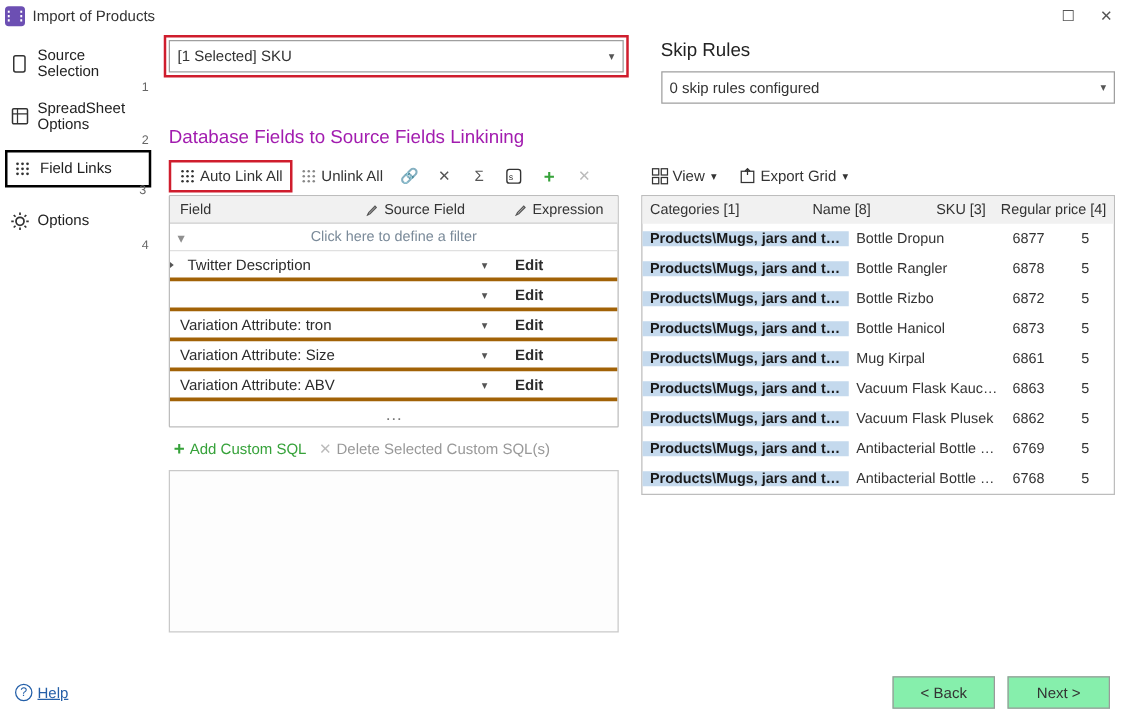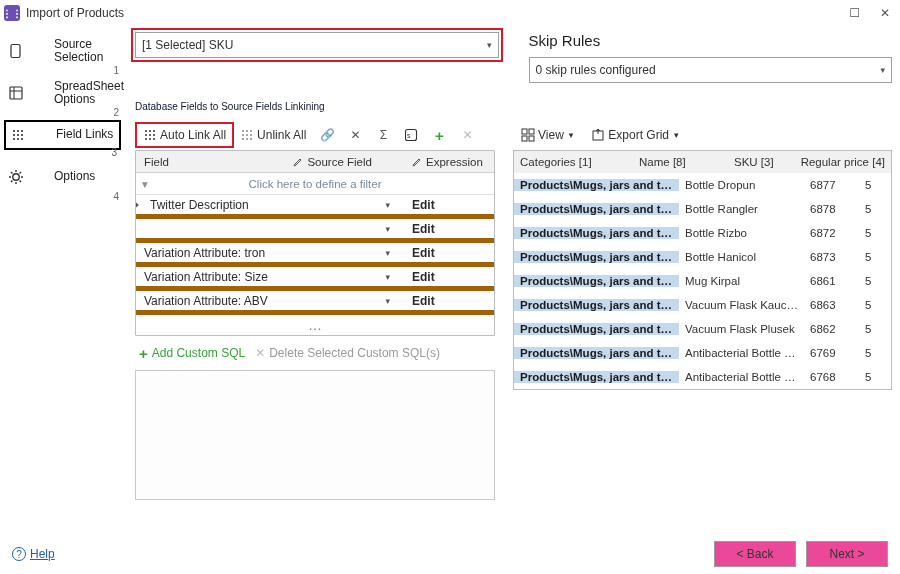--- a/index.html
+++ b/index.html
@@ -8,85 +8,85 @@
   
   .titlebar{height:26px;display:flex;align-items:center;padding:0 4px;border-bottom:0px solid #ddd;}
   .titlebar .appicon{width:16px;height:16px;border-radius:3px;background:#6c4fb3;display:flex;align-items:center;justify-content:center;color:#fff;font-size:10px;font-weight:bold;margin-right:6px;}
   .titlebar .title{flex:1;font-size:12px;color:#333;}
   .titlebar .winbtns{display:flex;gap:20px;color:#555;font-size:12px;padding-right:6px;}
   .titlebar .winbtns span{cursor:pointer;}
   
   .main{flex:1;display:flex;min-height:0;}
   
   .sidebar{width:125px;border-right:0;padding:10px 4px;}
-  .side-item{display:flex;align-items:center;height:30px;padding:0 4px;margin-bottom:12px;position:relative;cursor:pointer;gap:24px;}
+  .side-item{display:flex;align-items:center;height:30px;padding:0 4px;margin-bottom:12px;position:relative;cursor:pointer;}
   .side-item.selected{border:2px solid #000;}
   .side-item .sicon{width:16px;height:16px;margin-right:6px;display:flex;align-items:center;justify-content:center;}
   .side-item .sicon svg{width:16px;height:16px;}
   .side-item .stext{flex:1;font-size:12px;color:#222;line-height:1.1;}
   .side-item .snum{position:absolute;right:2px;bottom:-10px;font-size:10px;color:#666;}
   .side-item.wide .stext{white-space:normal;}
   
   .content{flex:1;display:flex;flex-direction:column;padding:6px 8px 0 10px;min-width:0;}
   .twocol{display:flex;gap:30px;}
   .col{flex:1;min-width:0;}
   .section-title{font-size:15px;color:#222;margin-bottom:8px;}
   .ddbox{height:26px;border:1px solid #9f9f9f;background:#fff;display:flex;align-items:center;padding:0 6px;position:relative;}
   .redout{outline:2px solid #cf1d2d;outline-offset:2px;}
   .ddbox .caret{position:absolute;right:6px;top:50%;transform:translateY(-50%);font-size:9px;color:#555;}
-  .midtitle{font-size:10px;color:#0f172a;margin:18px 0 8px 0;}
+  .midtitle{font-size:15px;color:#a21caf;margin:18px 0 8px 0;}
   
   .linkrow{display:flex;gap:18px;}
   .leftpane{width:360px;display:flex;flex-direction:column;}
   .rightpane{flex:1;display:flex;flex-direction:column;min-width:0;}
   .toolbar{height:30px;display:flex;align-items:center;gap:6px;padding:0 4px;}
   .tbtn{display:flex;align-items:center;gap:3px;font-size:12px;color:#333;padding:2px 4px;cursor:pointer;}
   .tbtn.small-icon{color:#555;}
   .ticon{width:14px;height:14px;display:inline-flex;align-items:center;justify-content:center;}
   .ticon svg{width:14px;height:14px;}
   
   .lgrid{border:1px solid #bdbdbd;border-radius:1px;background:#fff;display:flex;flex-direction:column;height:186px;}
   .lhead{display:flex;background:#f1f1f1;border-bottom:1px solid #d0d0d0;height:22px;}
   .lhead .hcell{display:flex;align-items:center;padding:0 8px;font-size:11.5px;color:#333;}
   .col-field{flex:1.3;}
   .col-source{flex:1;}
   .col-exp{width:90px;}
   .pencil{width:10px;height:10px;margin-right:4px;}
   .filterrow{height:22px;display:flex;align-items:center;justify-content:center;font-size:11.5px;color:#7a8a99;border-bottom:1px solid #e0e0e0;position:relative;}
   .filterrow .funnel{position:absolute;left:6px;top:4px;color:#8f8f8f;}
   .lbody{overflow:hidden;flex:1;}
-  .lrow{display:flex;height:24px;align-items:center;border-bottom:5px solid #a16207;}
+  .lrow{display:flex;height:24px;align-items:center;border-bottom:3px solid #a16207;}
   .lrow .rcell{padding:0 8px;font-size:12px;color:#2c2c2c;white-space:nowrap;overflow:hidden;text-overflow:ellipsis;}
   .lrow .rarrow{position:relative;}
   .lrow .rarrow::after{content:"";position:absolute;left:-2px;top:50%;transform:translateY(-50%);border-style:solid;border-width:4px 0 4px 5px;border-color:transparent transparent transparent #555;}
   .lrow .rcaret{font-size:9px;color:#555;margin-left:auto;margin-right:6px;}
   .edit-cell{color:#333;font-weight:600;font-size:12px;}
   .ellipsis-row{text-align:center;color:#777;font-size:14px;height:18px;}
   .subrow{height:34px;display:flex;align-items:center;gap:10px;padding:4px 4px;}
   .addsql{color:#36a23a;font-size:12px;display:flex;align-items:center;gap:4px;cursor:pointer;}
   .delsql{color:#999;font-size:12px;display:flex;align-items:center;gap:4px;cursor:default;}
   .bigbox{border:1px solid #c9c9c9;background:#fdfdfd;flex:1;min-height:130px;}
   
   .rtoolbar{height:30px;display:flex;align-items:center;gap:10px;padding:0 04px;}
   .rgrid-wrap{border:1px solid #bdbdbd;background:#fff;display:flex;flex-direction:column;min-height:0;}
-  .rhead{display:flex;background:#f1f1f1;height:22px;gap:15px;}
+  .rhead{display:flex;background:#f1f1f1;height:22px;}
   .rhead .hcell{display:flex;align-items:center;padding:0 6px;font-size:11.5px;color:#333;border-right:0;white-space:nowrap;}
   .col-cat{width:165px;}
   .col-name{width:125px;}
   .col-sku{width:55px;}
   .col-price{flex:1;}
   .rbody .drow{display:flex;height:24px;align-items:center;border-bottom:0;}
   .rbody .drow .dcell{padding:0 6px;font-size:11.5px;white-space:nowrap;overflow:hidden;text-overflow:ellipsis;}
   .col-cat.d{background:#c4d9ed;font-weight:600;color:#1a1a1a;}
   
   .footer{height:40px;border-top:0;display:flex;align-items:center;padding:0 12px;}
   .help{display:flex;align-items:center;gap:4px;color:#245fa8;font-size:12px;cursor:pointer;}
   .help-icon{width:14px;height:14px;border:1.3px solid #245fa8;border-radius:50%;display:flex;align-items:center;justify-content:center;font-size:10px;}
   .spacer{flex:1;}
-  .navbtn{height:26px;min-width:82px;border:1px solid #9a9a9a;background:#ec4899;font-size:12px;display:flex;align-items:center;justify-content:center;margin-left:10px;cursor:pointer;}
+  .navbtn{height:26px;min-width:82px;border:1px solid #9a9a9a;background:#86efac;font-size:12px;display:flex;align-items:center;justify-content:center;margin-left:10px;cursor:pointer;}
 </style>
 </head>
 <body>
 
 <div class="window">
 
   <div class="titlebar">
     <div class="appicon">⋮⋮</div>
     <div class="title">Import of Products</div>
     <div class="winbtns">

